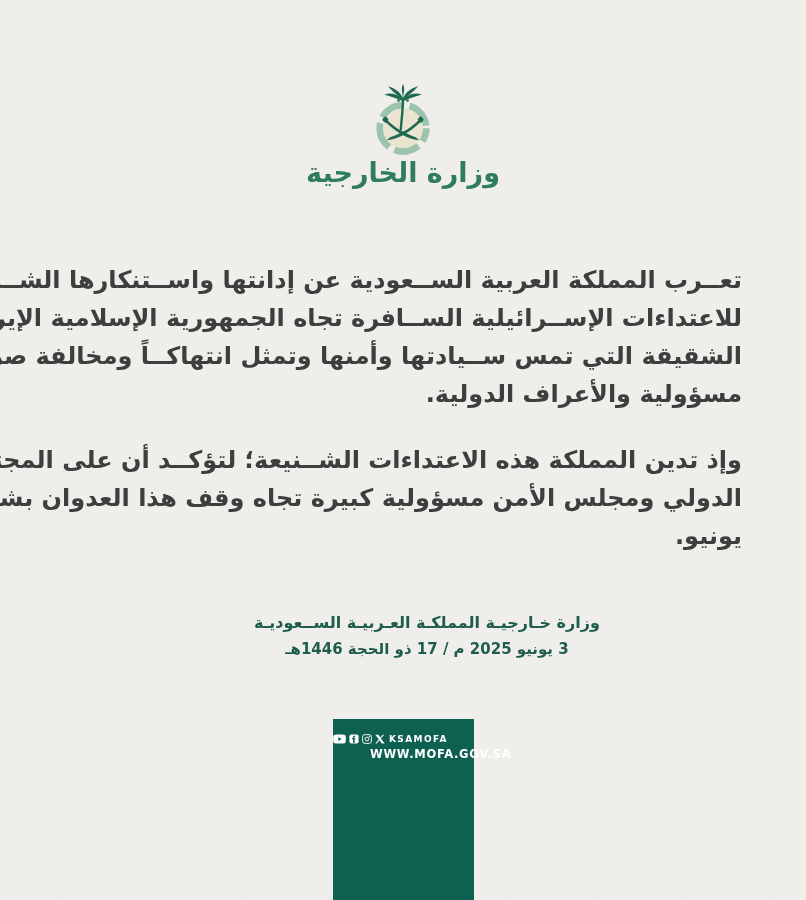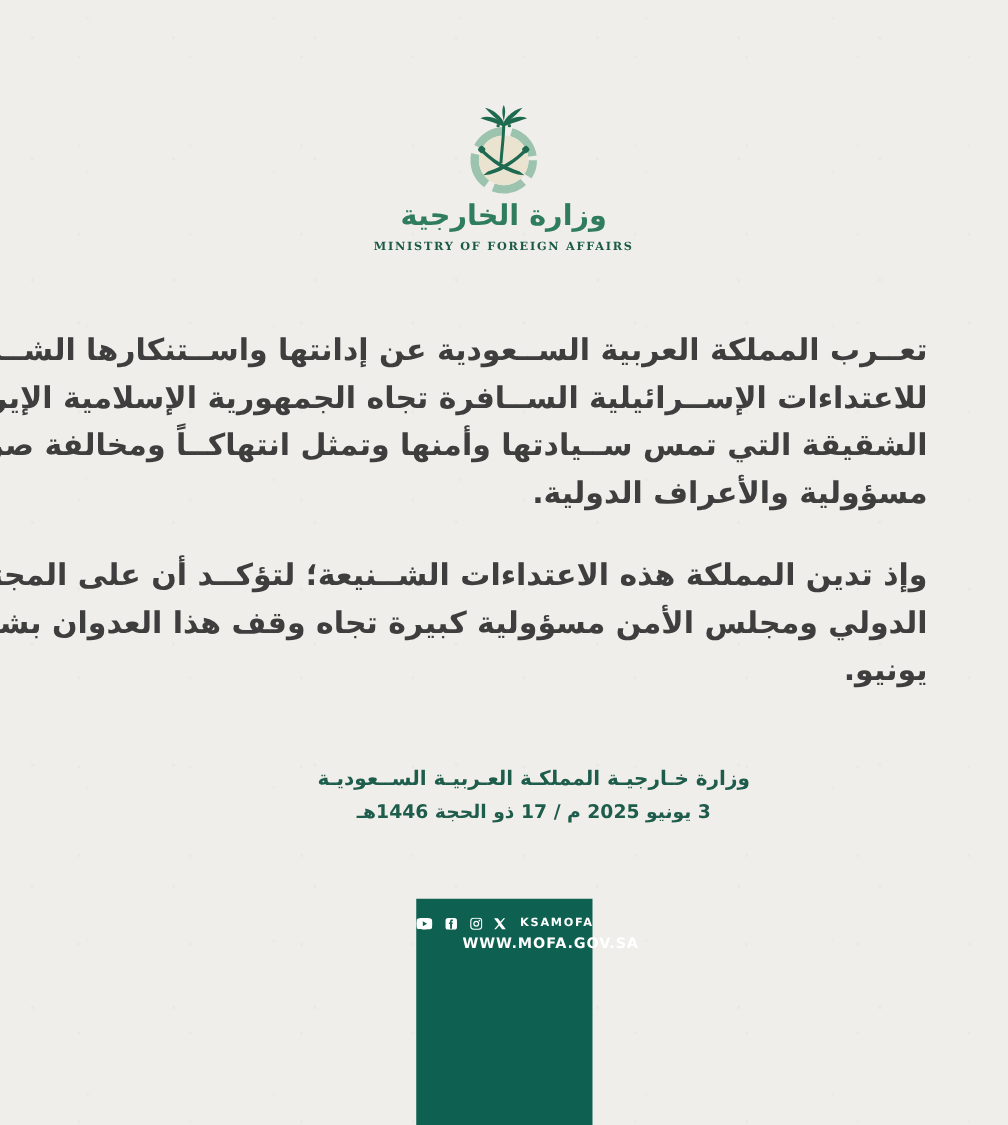--- a/index.html
+++ b/index.html
@@ -9,21 +9,21 @@
     background-image:
       radial-gradient(circle at 23% 31%, rgba(60,60,60,0.035) 0 1px, transparent 1.6px),
       radial-gradient(circle at 71% 64%, rgba(60,60,60,0.03) 0 1px, transparent 1.6px),
       radial-gradient(circle at 47% 12%, rgba(60,60,60,0.025) 0 1px, transparent 1.6px);
     background-size:113px 97px, 89px 71px, 149px 123px;
     font-family:"DejaVu Sans", sans-serif;
   }
   .logo-block{position:absolute;top:84px;left:0;width:806px;text-align:center;}
   .emblem{display:block;margin:0 auto;}
   .logo-arabic{
-    font-size:23px;font-weight:700;color:#2f7c5e;line-height:32px;margin-top:1px;
+    font-size:27px;font-weight:700;color:#2f7c5e;line-height:32px;margin-top:1px;
     direction:rtl;
   }
   .logo-english{
     font-family:"DejaVu Serif", serif;font-weight:700;font-size:9px;
     letter-spacing:1.4px;color:#1a5a46;margin-top:4px;
   }
   .statement{
     position:absolute;top:261px;left:64px;right:64px;
     direction:rtl;text-align:right;
     color:#3e3e3e;font-weight:700;font-size:24px;line-height:38px;
@@ -35,21 +35,21 @@
     position:absolute;top:609px;left:0;width:806px;text-align:center;
     direction:rtl;color:#1e5c4c;font-weight:700;margin-left:24px;
   }
   .attr-ministry{font-size:16px;line-height:27px;}
   .attr-date{font-size:15px;line-height:26px;}
   .green-bar{
     position:absolute;left:333px;top:719px;width:141px;height:181px;
     background:#0e6150;
   }
   .social-row{
-    display:flex;align-items:center;justify-content:space-between;gap:3px;
+    display:flex;align-items:center;justify-content:flex-start;gap:3px;
     padding-top:15px;
   }
   .social-row .icon{display:inline-flex;align-items:center;}
   .handle{
     color:#ffffff;font-size:9px;font-weight:700;letter-spacing:1.4px;margin-right:-1px;margin-left:1px;
   }
   .website{
     color:#ffffff;font-size:11.5px;font-weight:700;letter-spacing:0.7px;
     text-align:center;margin-top:3px;margin-left:37px;
   }
@@ -73,21 +73,20 @@
     <path d="M52 17 C 50 9, 50 4, 52 0 C 54 4, 54 9, 52 17 Z" fill="#1e6a50"></path>
     <circle cx="46" cy="22" r="1.8" fill="#1e6a50"></circle>
     <circle cx="58" cy="22" r="1.8" fill="#1e6a50"></circle>
 
     <path d="M30 47 C 39 57, 52 65, 69 71 L 74 75 L 67 74 C 51 70, 38 60, 27 49 Z" fill="#1e6a50"></path>
     <path d="M74 47 C 65 57, 52 65, 35 71 L 30 75 L 37 74 C 53 70, 66 60, 77 49 Z" fill="#1e6a50"></path>
     <rect x="25" y="44" width="7" height="7" rx="2.5" fill="#1e6a50" transform="rotate(42 28.5 47.5)"></rect>
     <rect x="72" y="44" width="7" height="7" rx="2.5" fill="#1e6a50" transform="rotate(-42 75.5 47.5)"></rect>
   </svg>
   <div class="logo-arabic">وزارة الخارجية</div>
-  <div class="logo-english">MINISTRY OF FOREIGN AFFAIRS</div>
 </div>
 
 <div class="statement">
   <div class="para">
     <div class="line">تعــرب المملكة العربية الســعودية عن إدانتها واســتنكارها الشــديد</div>
     <div class="line">للاعتداءات الإســرائيلية الســافرة تجاه الجمهورية الإسلامية الإيرانية</div>
     <div class="line">الشقيقة التي تمس ســيادتها وأمنها وتمثل انتهاكــاً ومخالفة صريحة</div>
     <div class="line">مسؤولية والأعراف الدولية.</div>
   </div>
   <div class="para">

